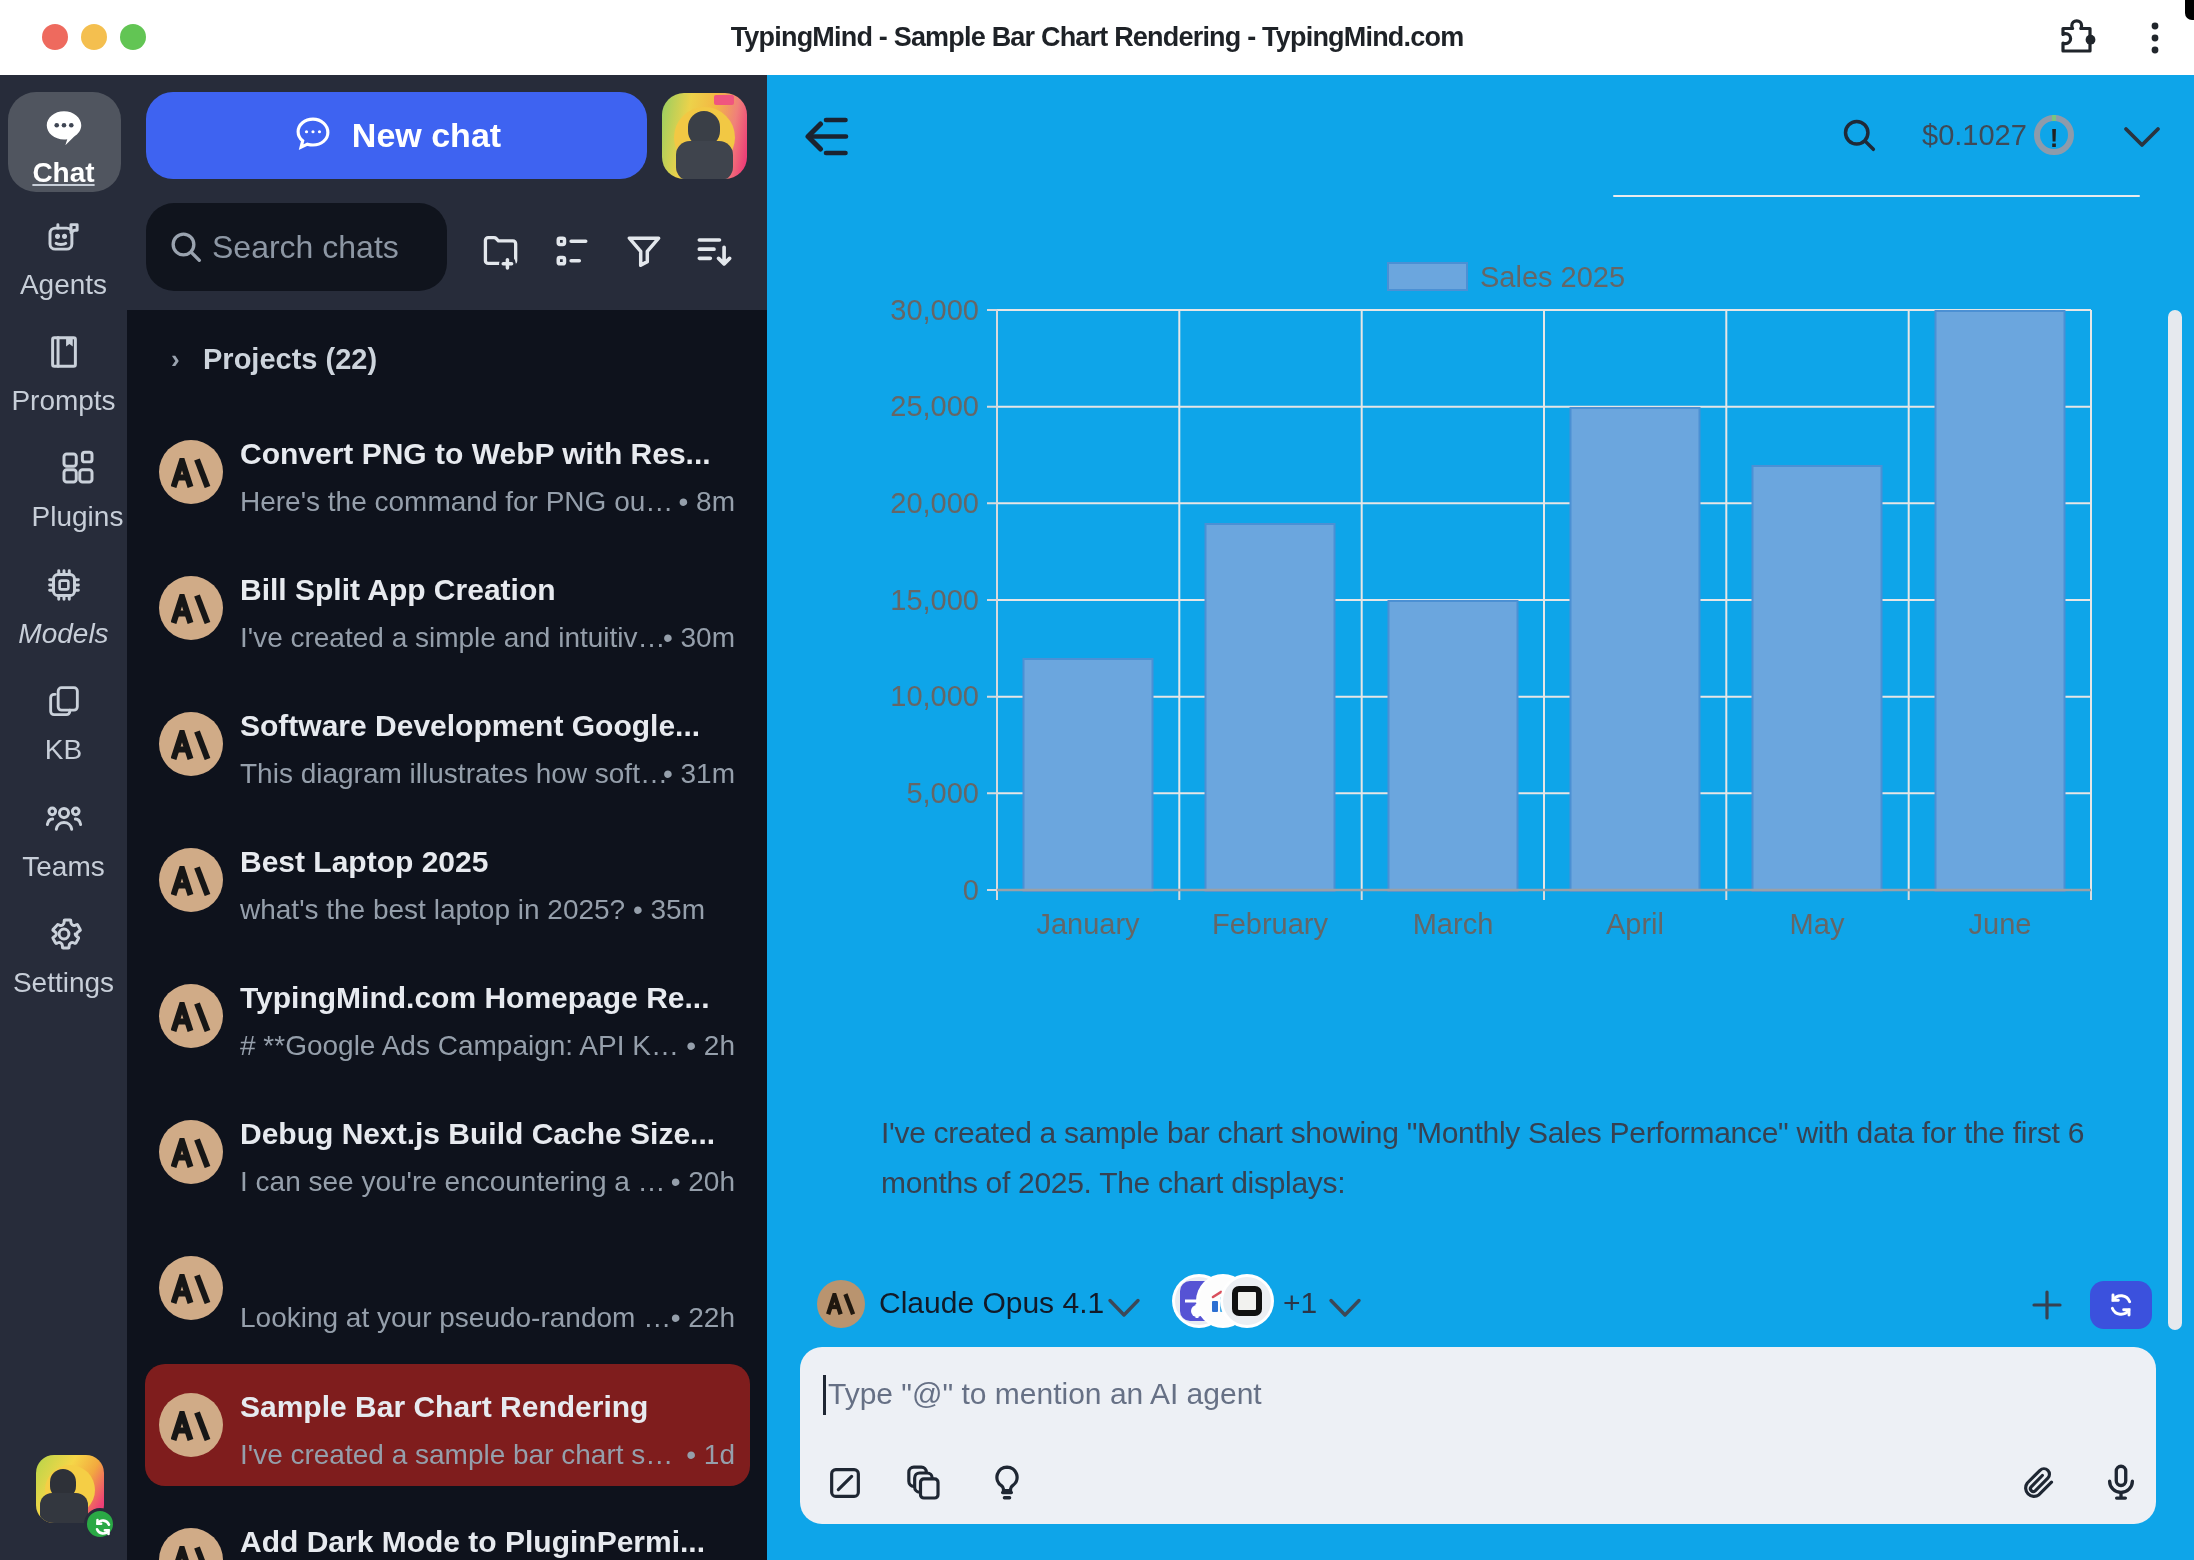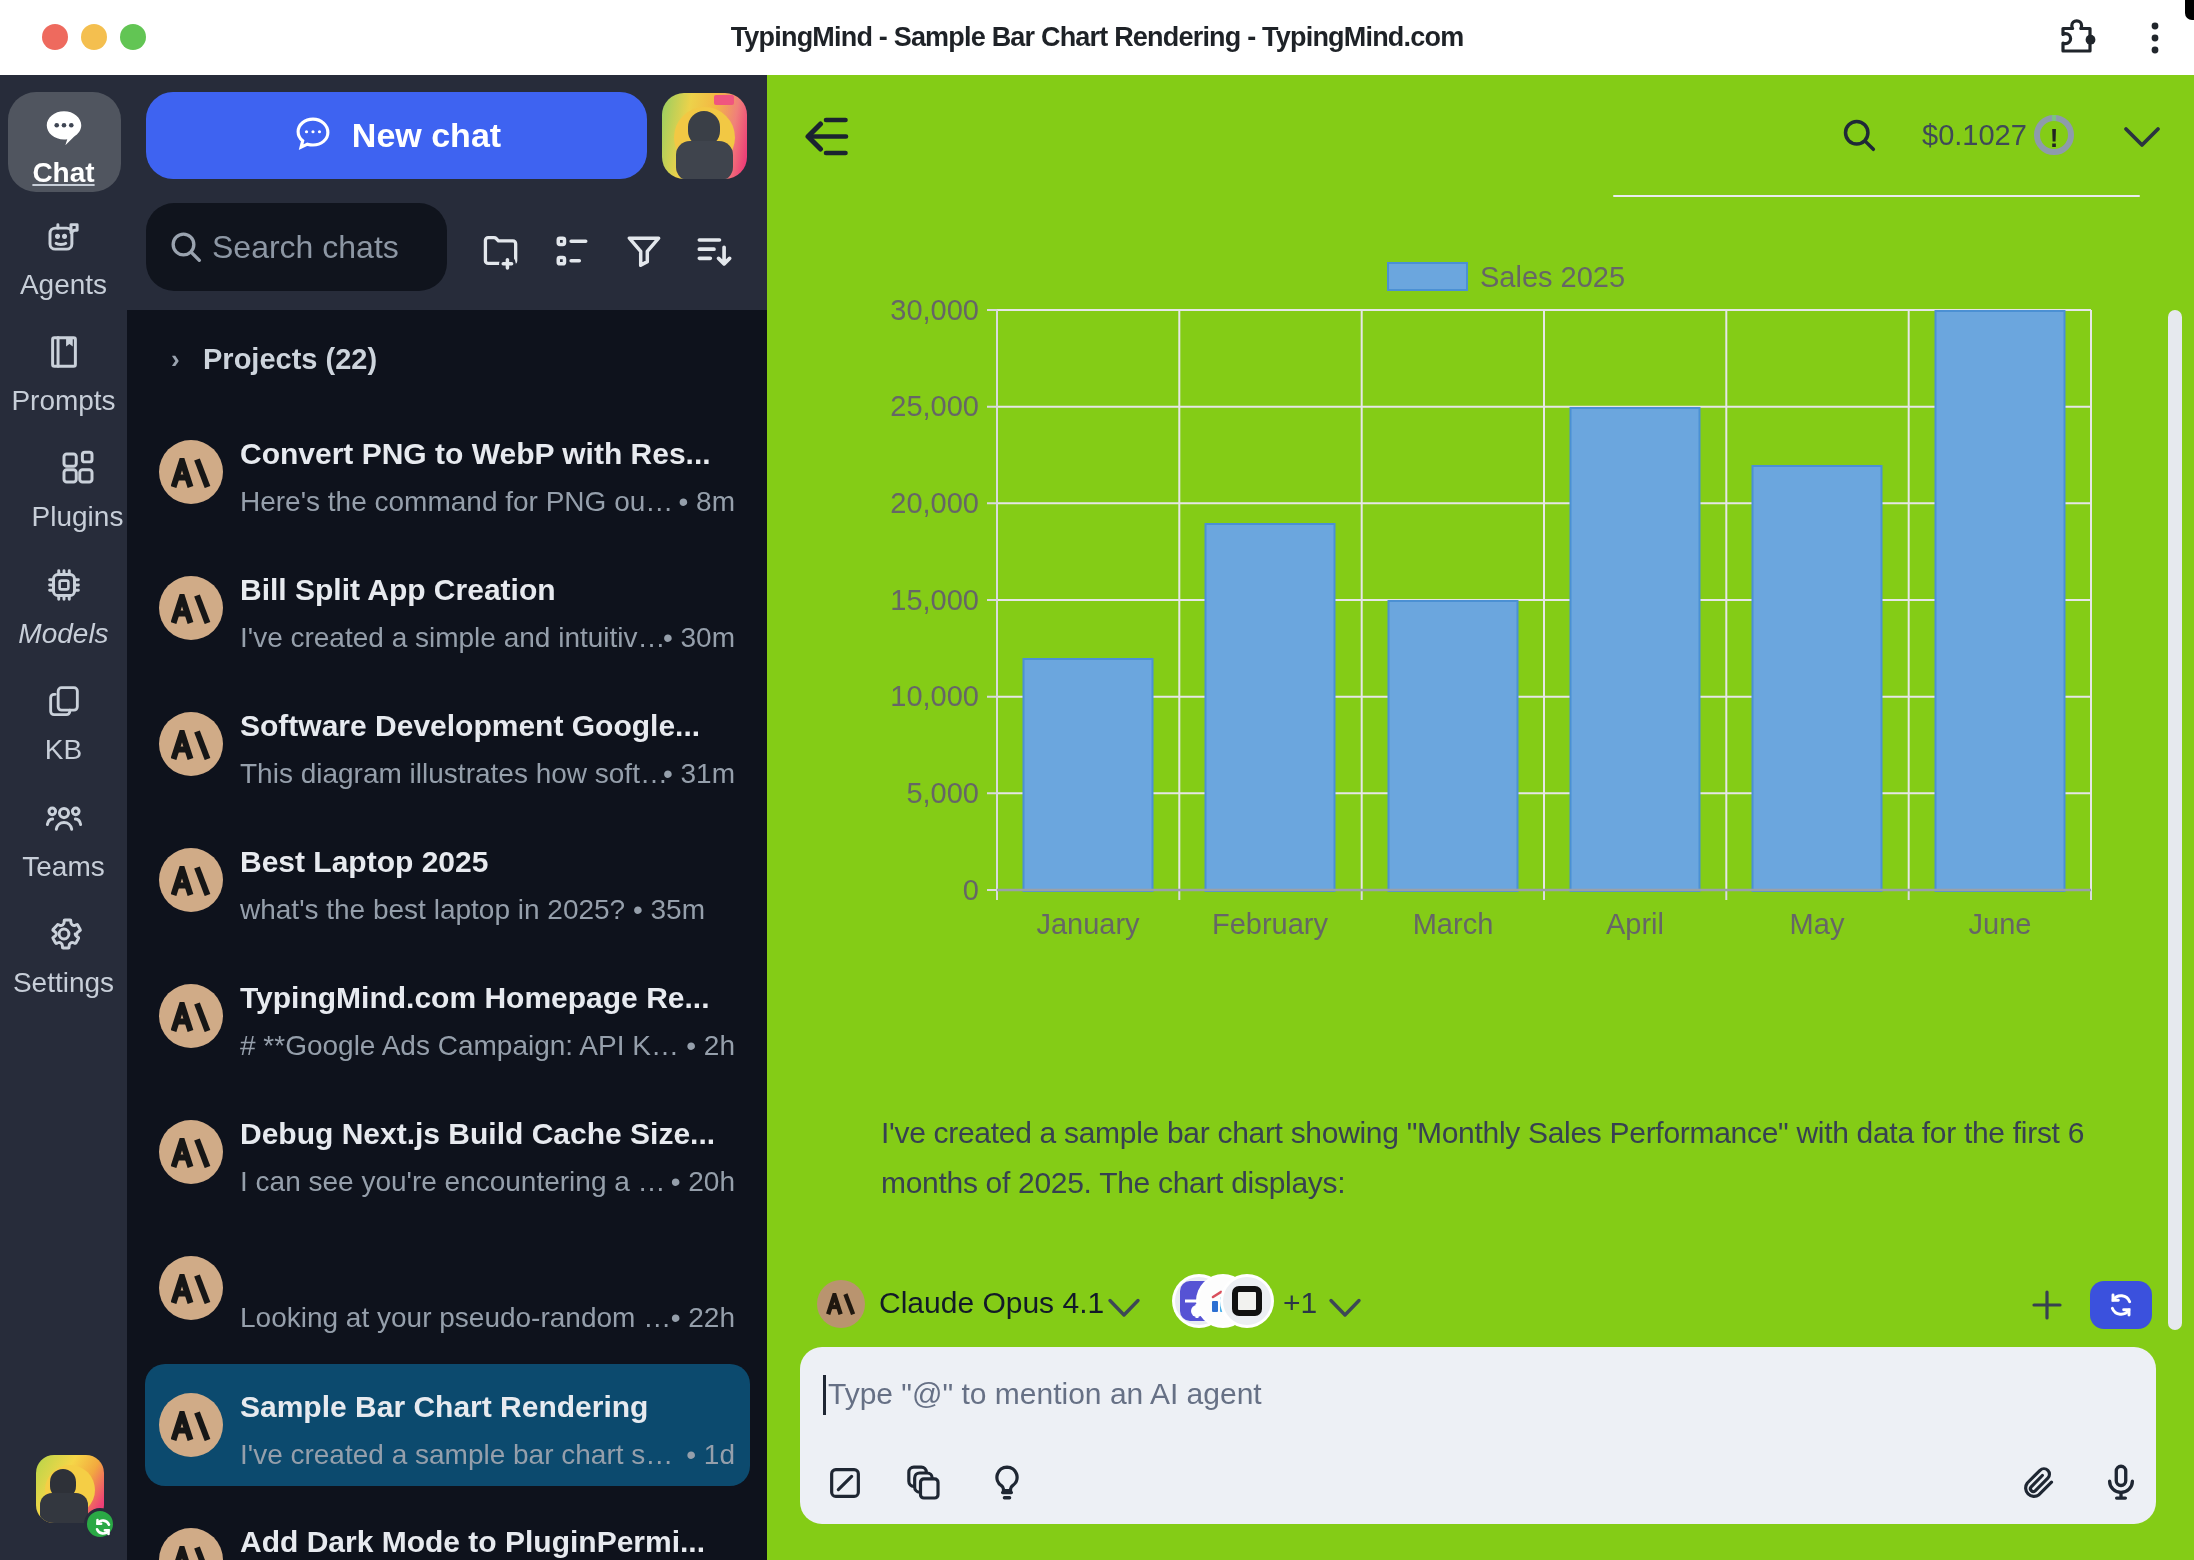--- a/index.html
+++ b/index.html
@@ -21,29 +21,29 @@
   
   .side { position:absolute; left:127px; top:75px; width:640px; height:1485px; background:#272c3a; overflow:hidden; }
   .listbody { position:absolute; left:0; top:235px; width:640px; height:1250px; background:#0e121c; }
   .newchat { position:absolute; left:19px; top:17px; width:501px; height:87px; background:#3e63f1; border-radius:27px; color:#fff; font-size:34px; font-weight:700; text-align:center; line-height:87px; }
   .uavatar { position:absolute; left:535px; top:18px; width:85px; height:86px; border-radius:22px; overflow:hidden; background:linear-gradient(100deg,#96ce62 0%, #edd24a 30%, #f3b843 55%, #f0807a 78%, #ee3f77 95%); }
   .searchbox { position:absolute; left:19px; top:128px; width:301px; height:88px; background:#10141d; border-radius:28px; color:#8d97a4; font-size:32px; }
   .projhdr { position:absolute; left:76px; top:268px; color:#cdd4dc; font-size:29px; font-weight:700; }
   .chev { color:#9aa3af; }
 
   .item { position:absolute; left:18px; width:605px; height:122px; }
-  .item.sel { background:#0c4a6e; border-radius:20px; }
+  .item.sel { background:#7f1d1d; border-radius:20px; }
   .aav { position:absolute; left:14px; top:29px; width:64px; height:64px; border-radius:50%; background:#d0ab87; }
   .aav svg { position:absolute; left:12px; top:18px; }
   .ititle { position:absolute; left:95px; top:26px; width:500px; font-size:30px; font-weight:600; color:#e7eaef; white-space:nowrap; overflow:hidden; }
   .iprev { position:absolute; left:95px; top:75px; width:440px; font-size:28px; color:#959fab; white-space:nowrap; overflow:hidden; text-overflow:ellipsis; }
   .itime { position:absolute; top:75px; right:15px; font-size:28px; color:#959fab; }
 
   
-  .main { position:absolute; left:767px; top:75px; width:1427px; height:1485px; background:#84cc16; }
+  .main { position:absolute; left:767px; top:75px; width:1427px; height:1485px; background:#0ea5e9; }
   .hdrtxt { position:absolute; font-size:29px; color:#3f4a57; }
   .divline { position:absolute; left:846px; top:120px; width:527px; height:2px; background:#e9ebee; border-radius:2px; }
 
   .msg { position:absolute; left:114px; top:1033px; width:1400px; font-size:30px; letter-spacing:-0.3px; line-height:50px; color:#374151; }
   .claude-name { position:absolute; left:112px; top:1211px; font-size:30px; font-weight:500; color:#121a28; }
   .plusone { position:absolute; left:516px; top:1211px; font-size:30px; font-weight:500; color:#2b3647; }
   .bluebtn { position:absolute; left:1323px; top:1206px; width:62px; height:48px; background:#3b51dd; border-radius:14px; }
 
   .inputbox { position:absolute; left:33px; top:1272px; width:1356px; height:177px; background:#edf0f5; border-radius:22px; }
   .placeholder { position:absolute; left:28px; top:30px; font-size:30px; color:#667085; }

